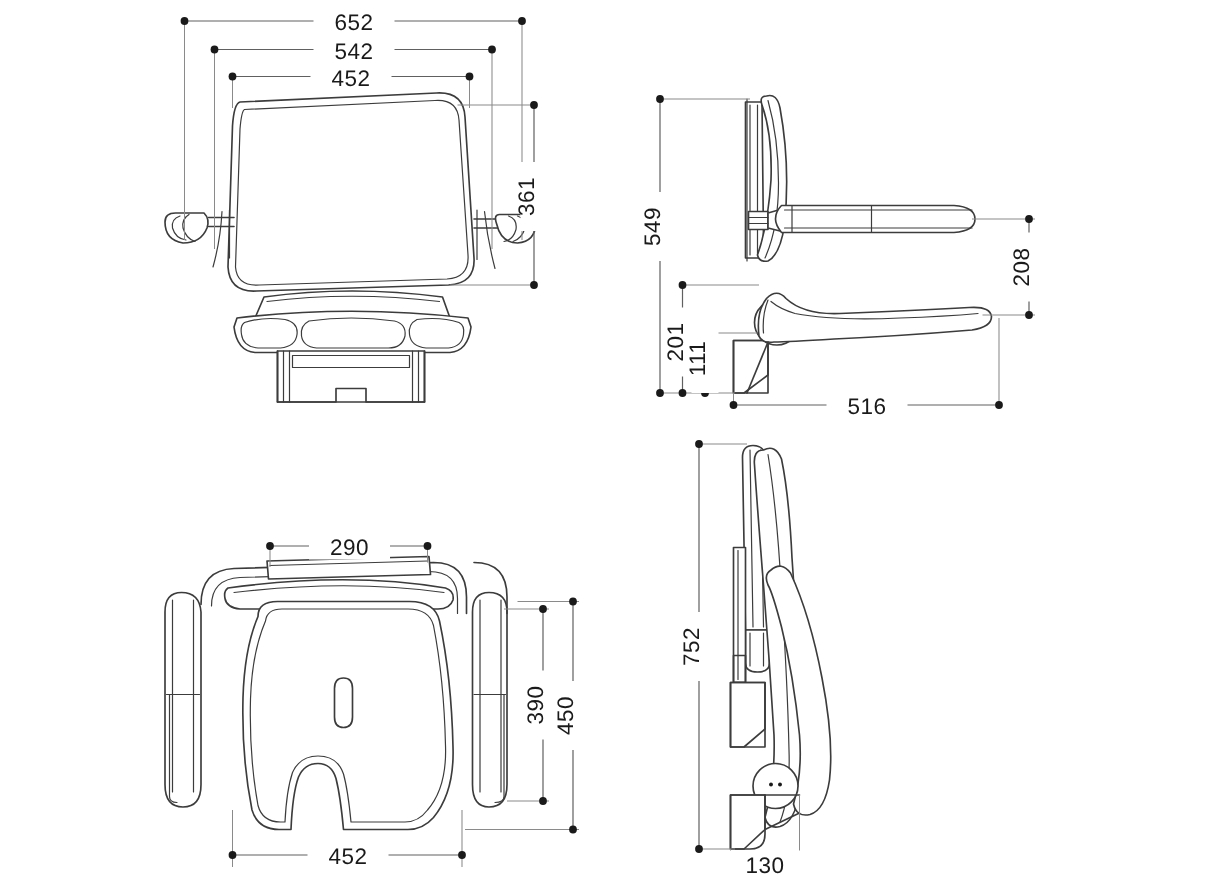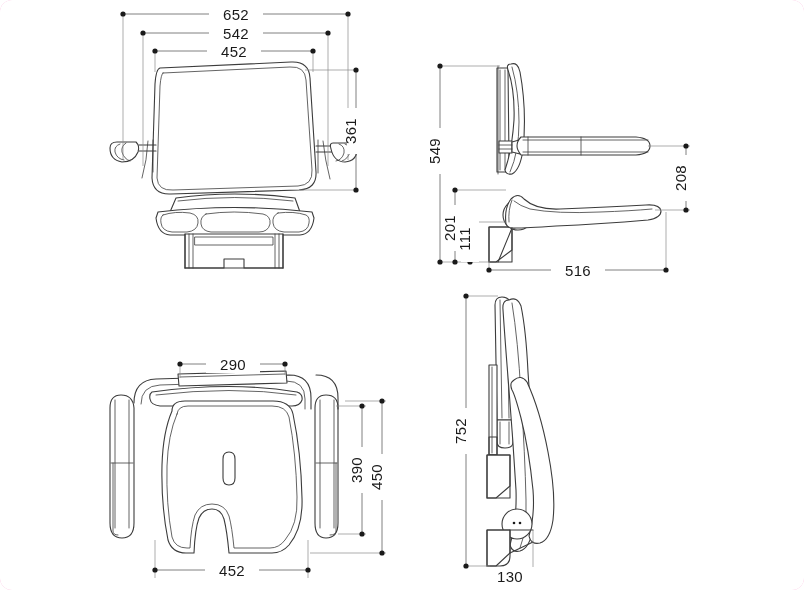--- a/index.html
+++ b/index.html
@@ -9,21 +9,20 @@
   }
   body {
     font-family: "Liberation Sans", sans-serif;
   }
   #sheet {
     position: relative;
     width: 804px;
     height: 590px;
     background: #f9a8d4;
     overflow: hidden;
-    border-radius: 12px;
   }
   #sheet svg {
     display: block;
   }
   .dimtext {
     font-family: "Liberation Sans", sans-serif;
     font-size: 15px;
     fill: #1a1a1a;
     letter-spacing: 0.3px;
   }

